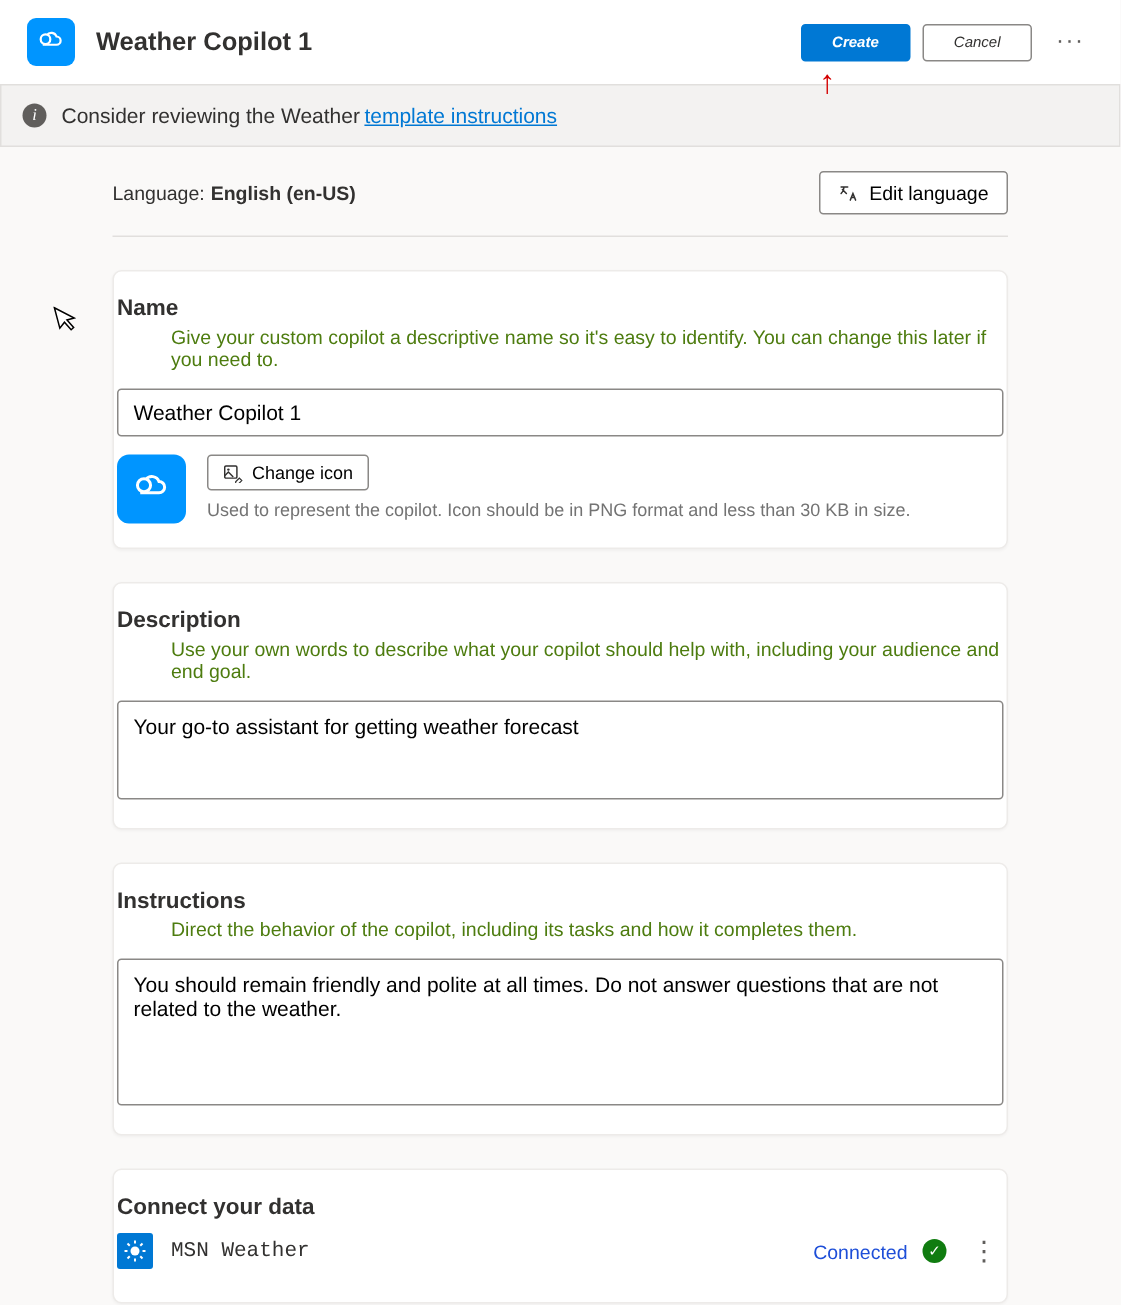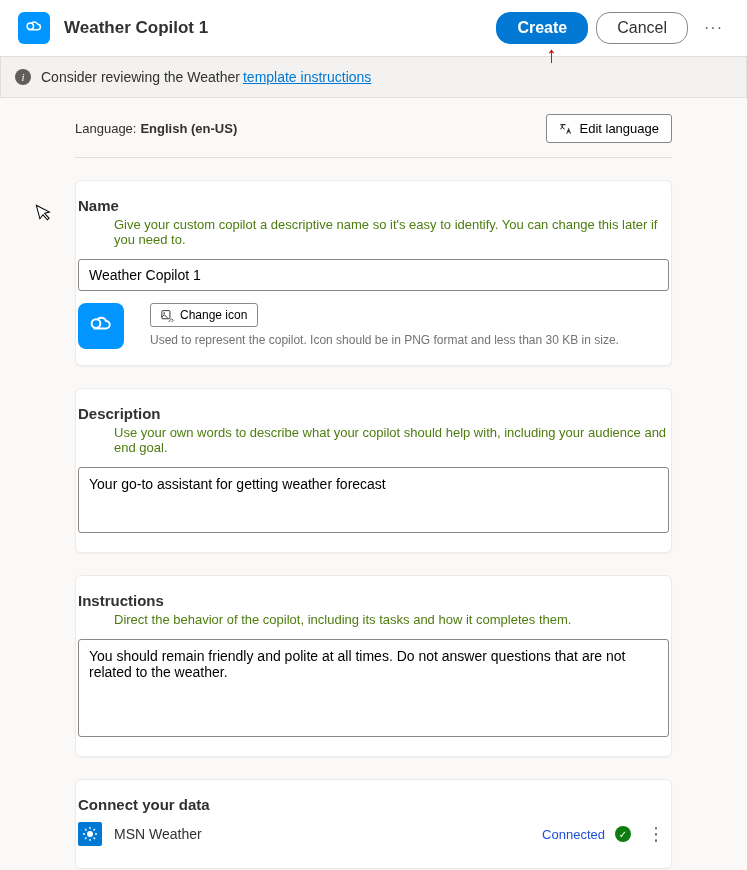--- a/index.html
+++ b/index.html
@@ -32,24 +32,25 @@
       justify-content: center;
       margin-right: 14px;
     }
     .header-title {
       font-size: 17px;
       font-weight: 600;
       flex: 1;
     }
     .btn {
       padding: 6px 20px;
-      border-radius: 14px;
-      font-size: 16px;
+      border-radius: 3px;
+      font-size: 10px;
       cursor: pointer;
       font-family: inherit;
+      font-style: italic;
     }
     .btn-primary {
       background: #0078d4;
       color: #fff;
       border: 1px solid #0078d4;
       font-weight: 600;
     }
     .btn-secondary {
       background: #fff;
       color: #323130;
@@ -155,21 +156,21 @@
       padding: 7px 10px;
       border: 1px solid #8a8886;
       border-radius: 3px;
       font-size: 14px;
       font-family: inherit;
     }
     .icon-row {
       display: flex;
       align-items: flex-start;
       margin-top: 12px;
-      gap: 26px;
+      gap: 14px;
     }
     .copilot-icon {
       width: 46px;
       height: 46px;
       background: #0095ff;
       border-radius: 8px;
       display: flex;
       align-items: center;
       justify-content: center;
       flex-shrink: 0;
@@ -215,20 +216,21 @@
       background: #0078d4;
       border-radius: 2px;
       display: flex;
       align-items: center;
       justify-content: center;
       margin-right: 12px;
     }
     .data-label {
       flex: 1;
       font-size: 14px;
+      font-family: Liberation Mono, monospace;
     }
     .data-status {
       font-size: 13px;
       color: #1d4ed8;
       margin-right: 10px;
     }
     .status-check {
       width: 16px;
       height: 16px;
       background: #107c10;

